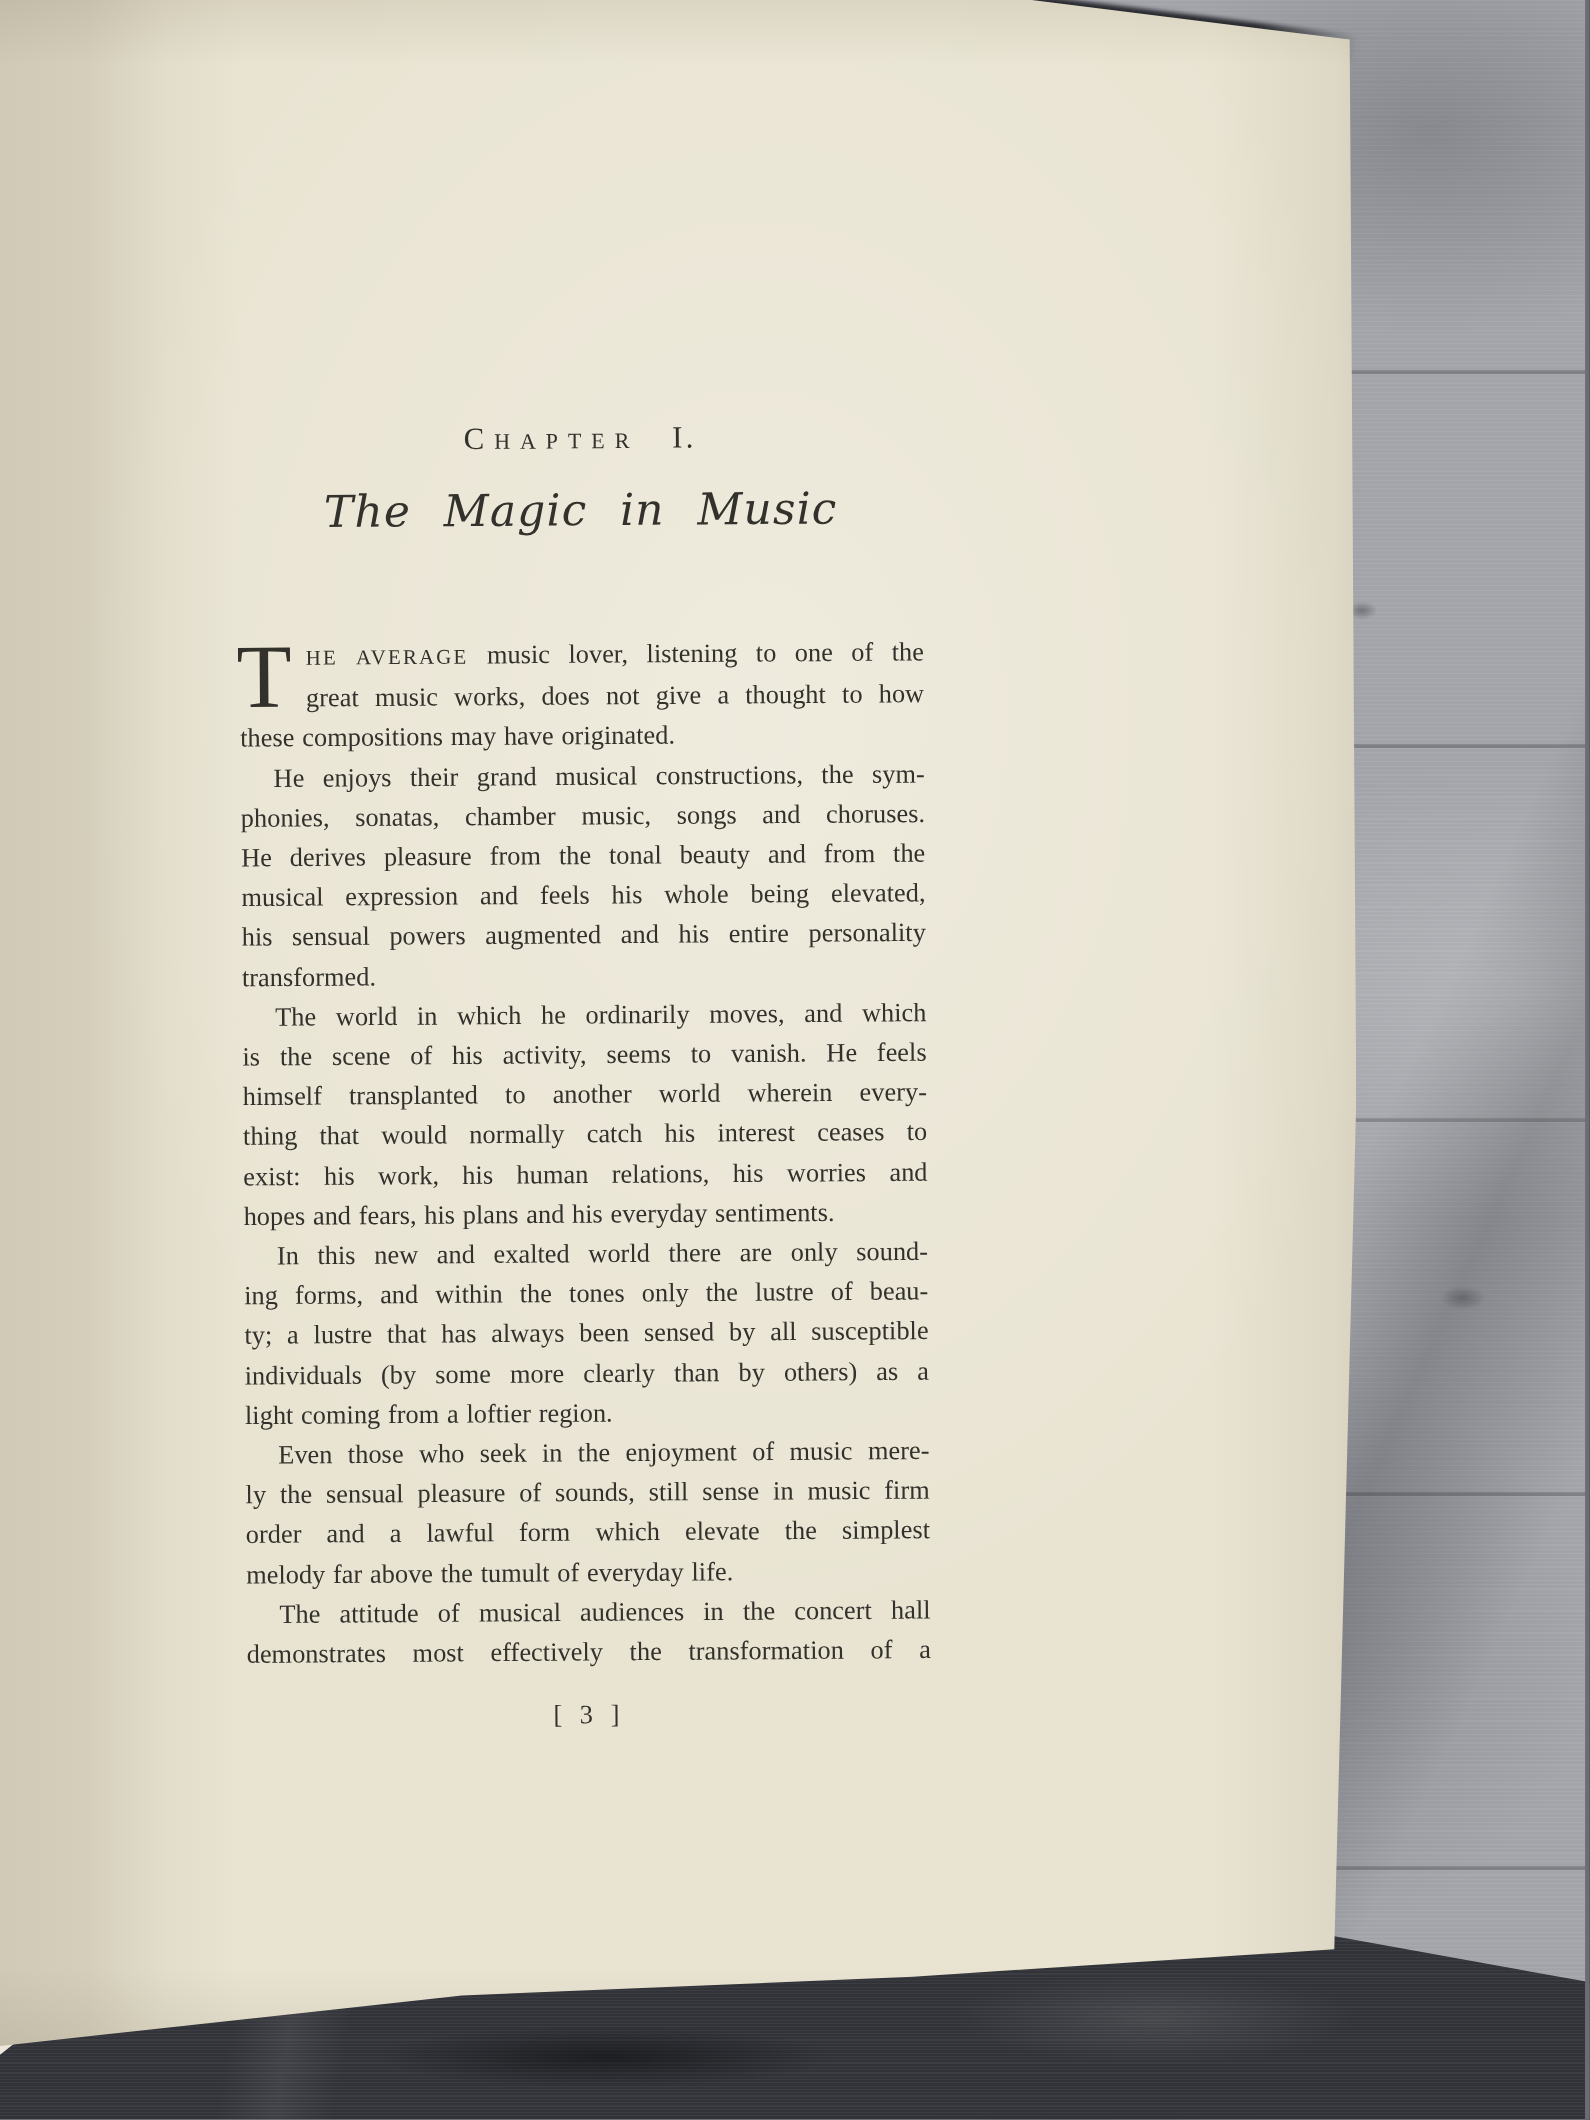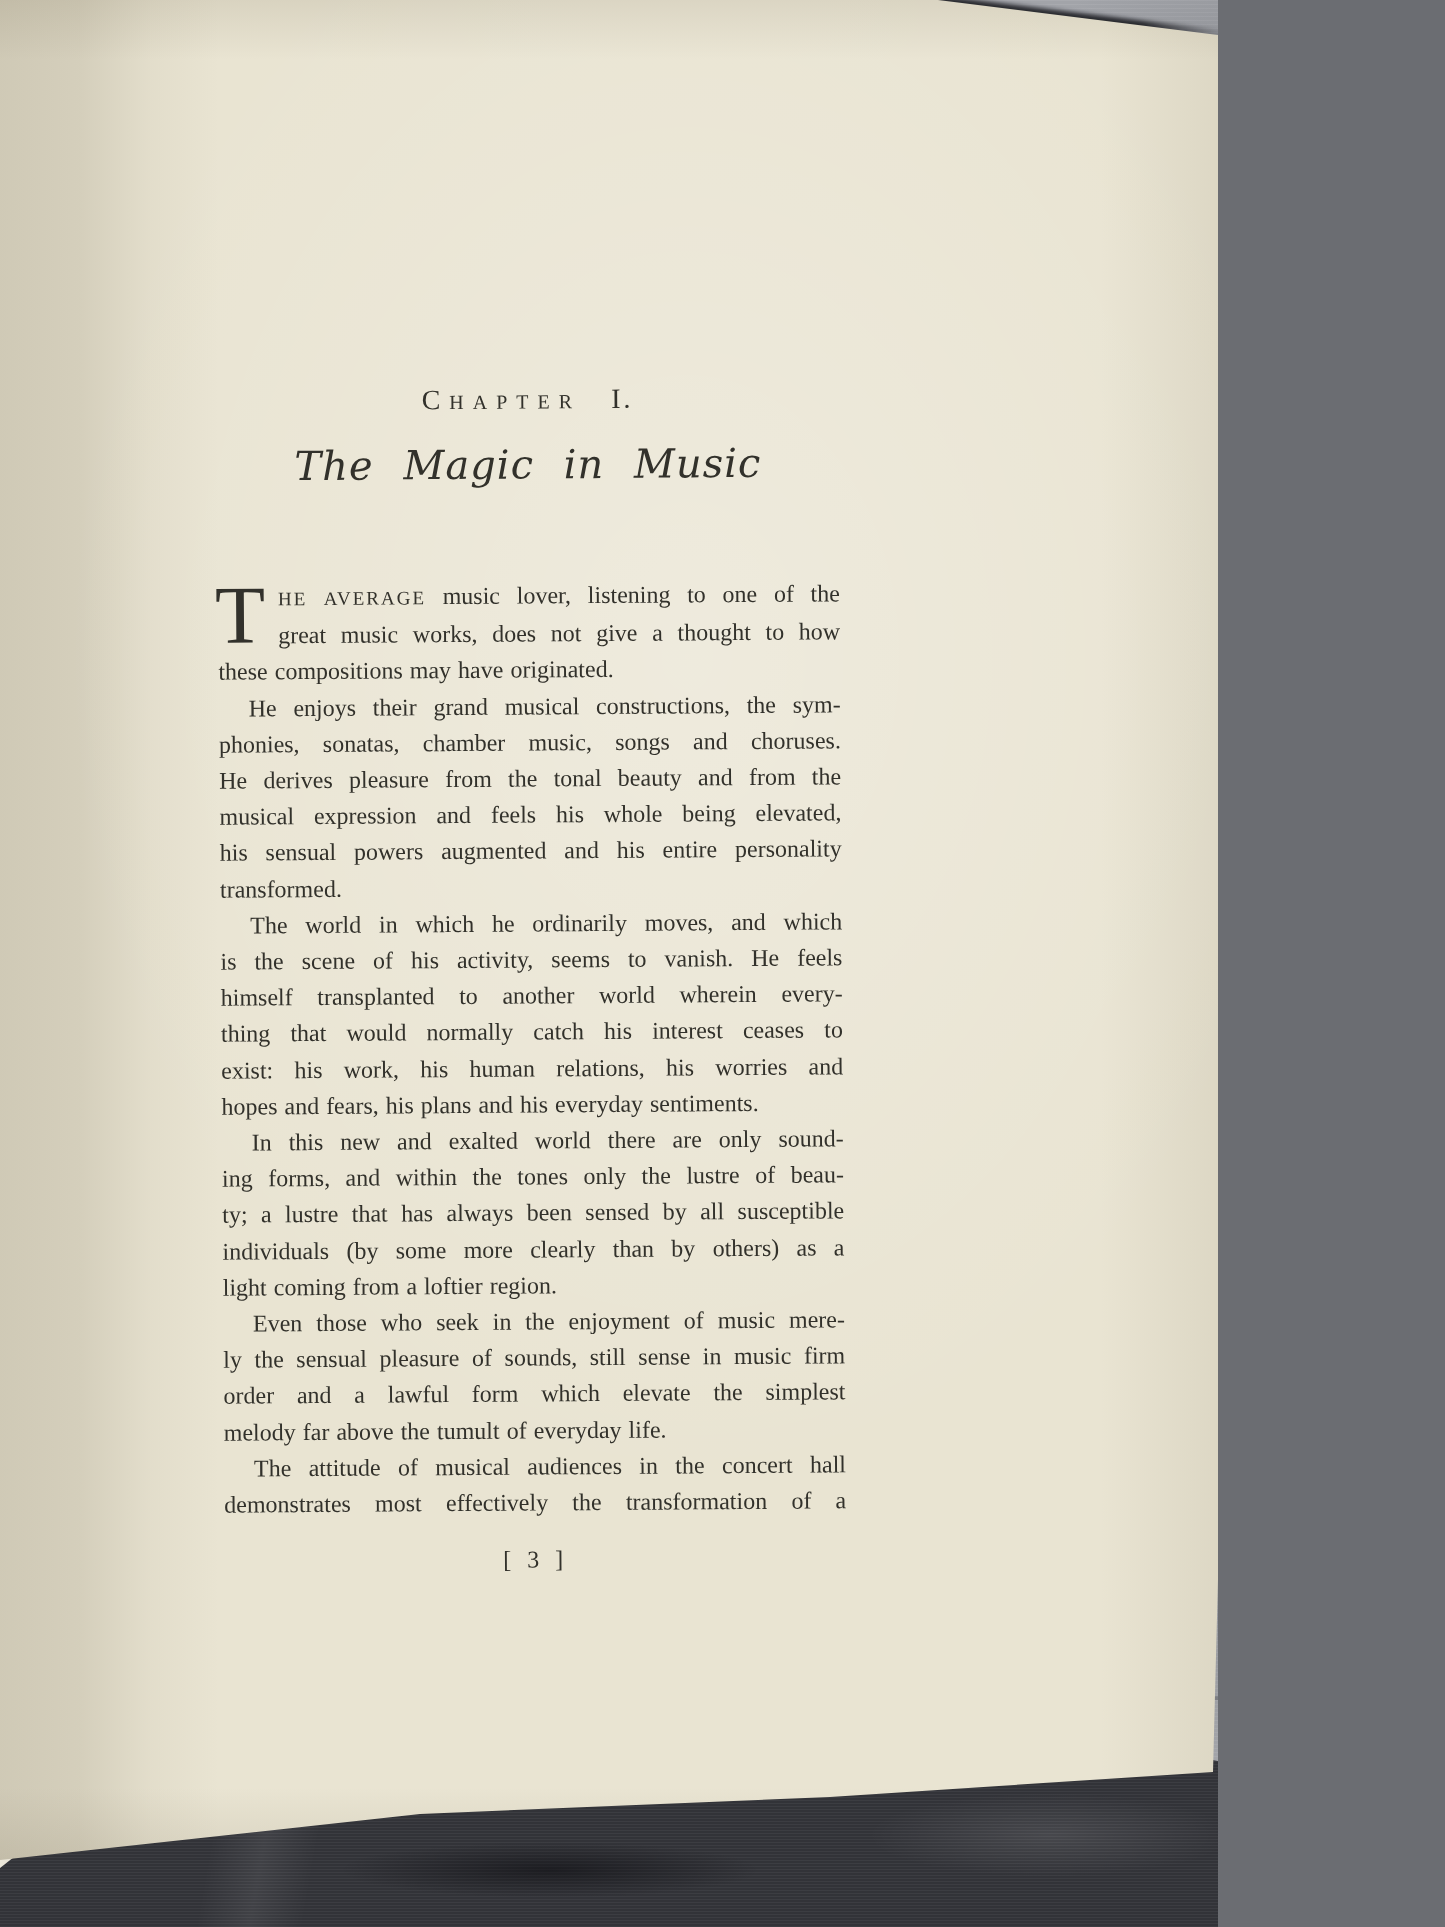--- a/index.html
+++ b/index.html
@@ -1,18 +1,18 @@
 <!DOCTYPE html>
 <html style="--ink: #32312b;"><head>
 <meta charset="utf-8">
 <style>
   html,body{margin:0;padding:0;background:#6b6d72;}
   .photo{
     position:relative;
-    width:1218px;height:1927px;
+    width:1441px;height:1927px;
     overflow:hidden;
     background-color:#a2a4a9;
     background-image:
       radial-gradient(26px 16px at 1188px 208px, rgba(42,44,50,.55), transparent 70%),
       radial-gradient(20px 12px at 1238px 555px, rgba(42,44,50,.40), transparent 70%),
       radial-gradient(24px 14px at 1075px 760px, rgba(42,44,50,.35), transparent 70%),
       radial-gradient(30px 16px at 1330px 1180px, rgba(42,44,50,.35), transparent 70%),
       radial-gradient(420px 260px at 1300px 120px, rgba(70,72,78,.30), transparent 70%),
       radial-gradient(500px 300px at 1380px 900px, rgba(255,255,255,.18), transparent 70%),
       radial-gradient(420px 380px at 1150px 1500px, rgba(70,72,78,.22), transparent 70%),

